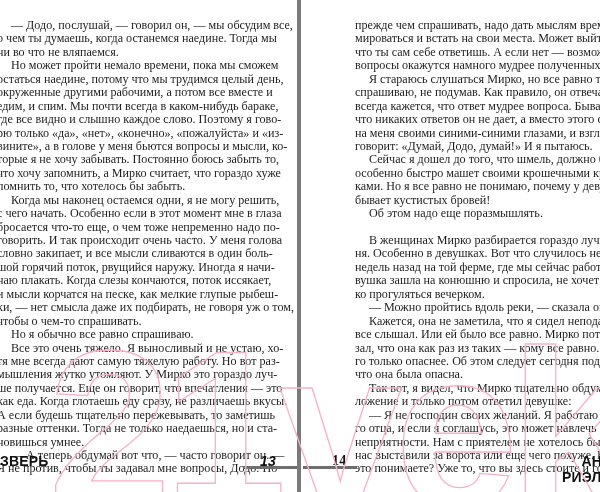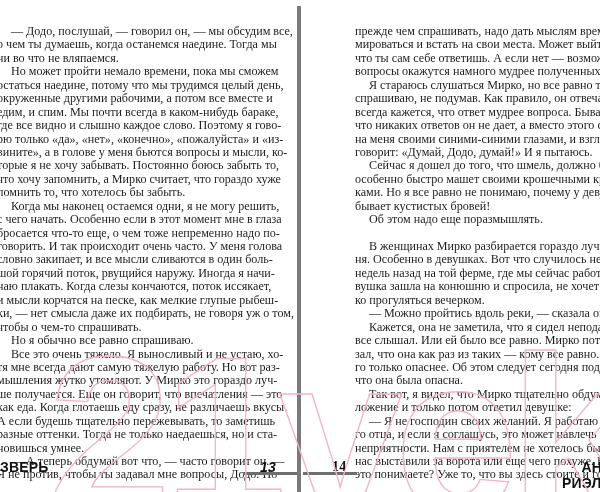--- a/index.html
+++ b/index.html
@@ -2,21 +2,21 @@
 <html><head>
 <meta charset="utf-8">
 <style>
   html, body { margin: 0; padding: 0; }
   body {
     width: 600px; height: 492px; overflow: hidden; position: relative;
     background: #ffffff;
     font-family: "DejaVu Serif", "Liberation Serif", serif;
     color: #1e1e1e;
   }
-  .spread { position: absolute; left: 0; top: 6px; width: 600px; height: 440px; }
+  .spread { position: absolute; left: 0; top: 0; width: 600px; height: 440px; }
   .page { position: absolute; top: 0; height: 492px; overflow: hidden; }
   .page.left { left: 0; width: 297px; }
   .page.right { left: 301px; width: 299px; }
   .gutter { position: absolute; left: 297px; top: 0; width: 4px; height: 492px; background: #7a7a7a; }
   .text {
     position: absolute; top: 19px;
     font-family: "Liberation Serif", "DejaVu Serif", serif;
     font-size: 12.1px; line-height: 13.45px;
     text-align: justify;
     white-space: nowrap;

